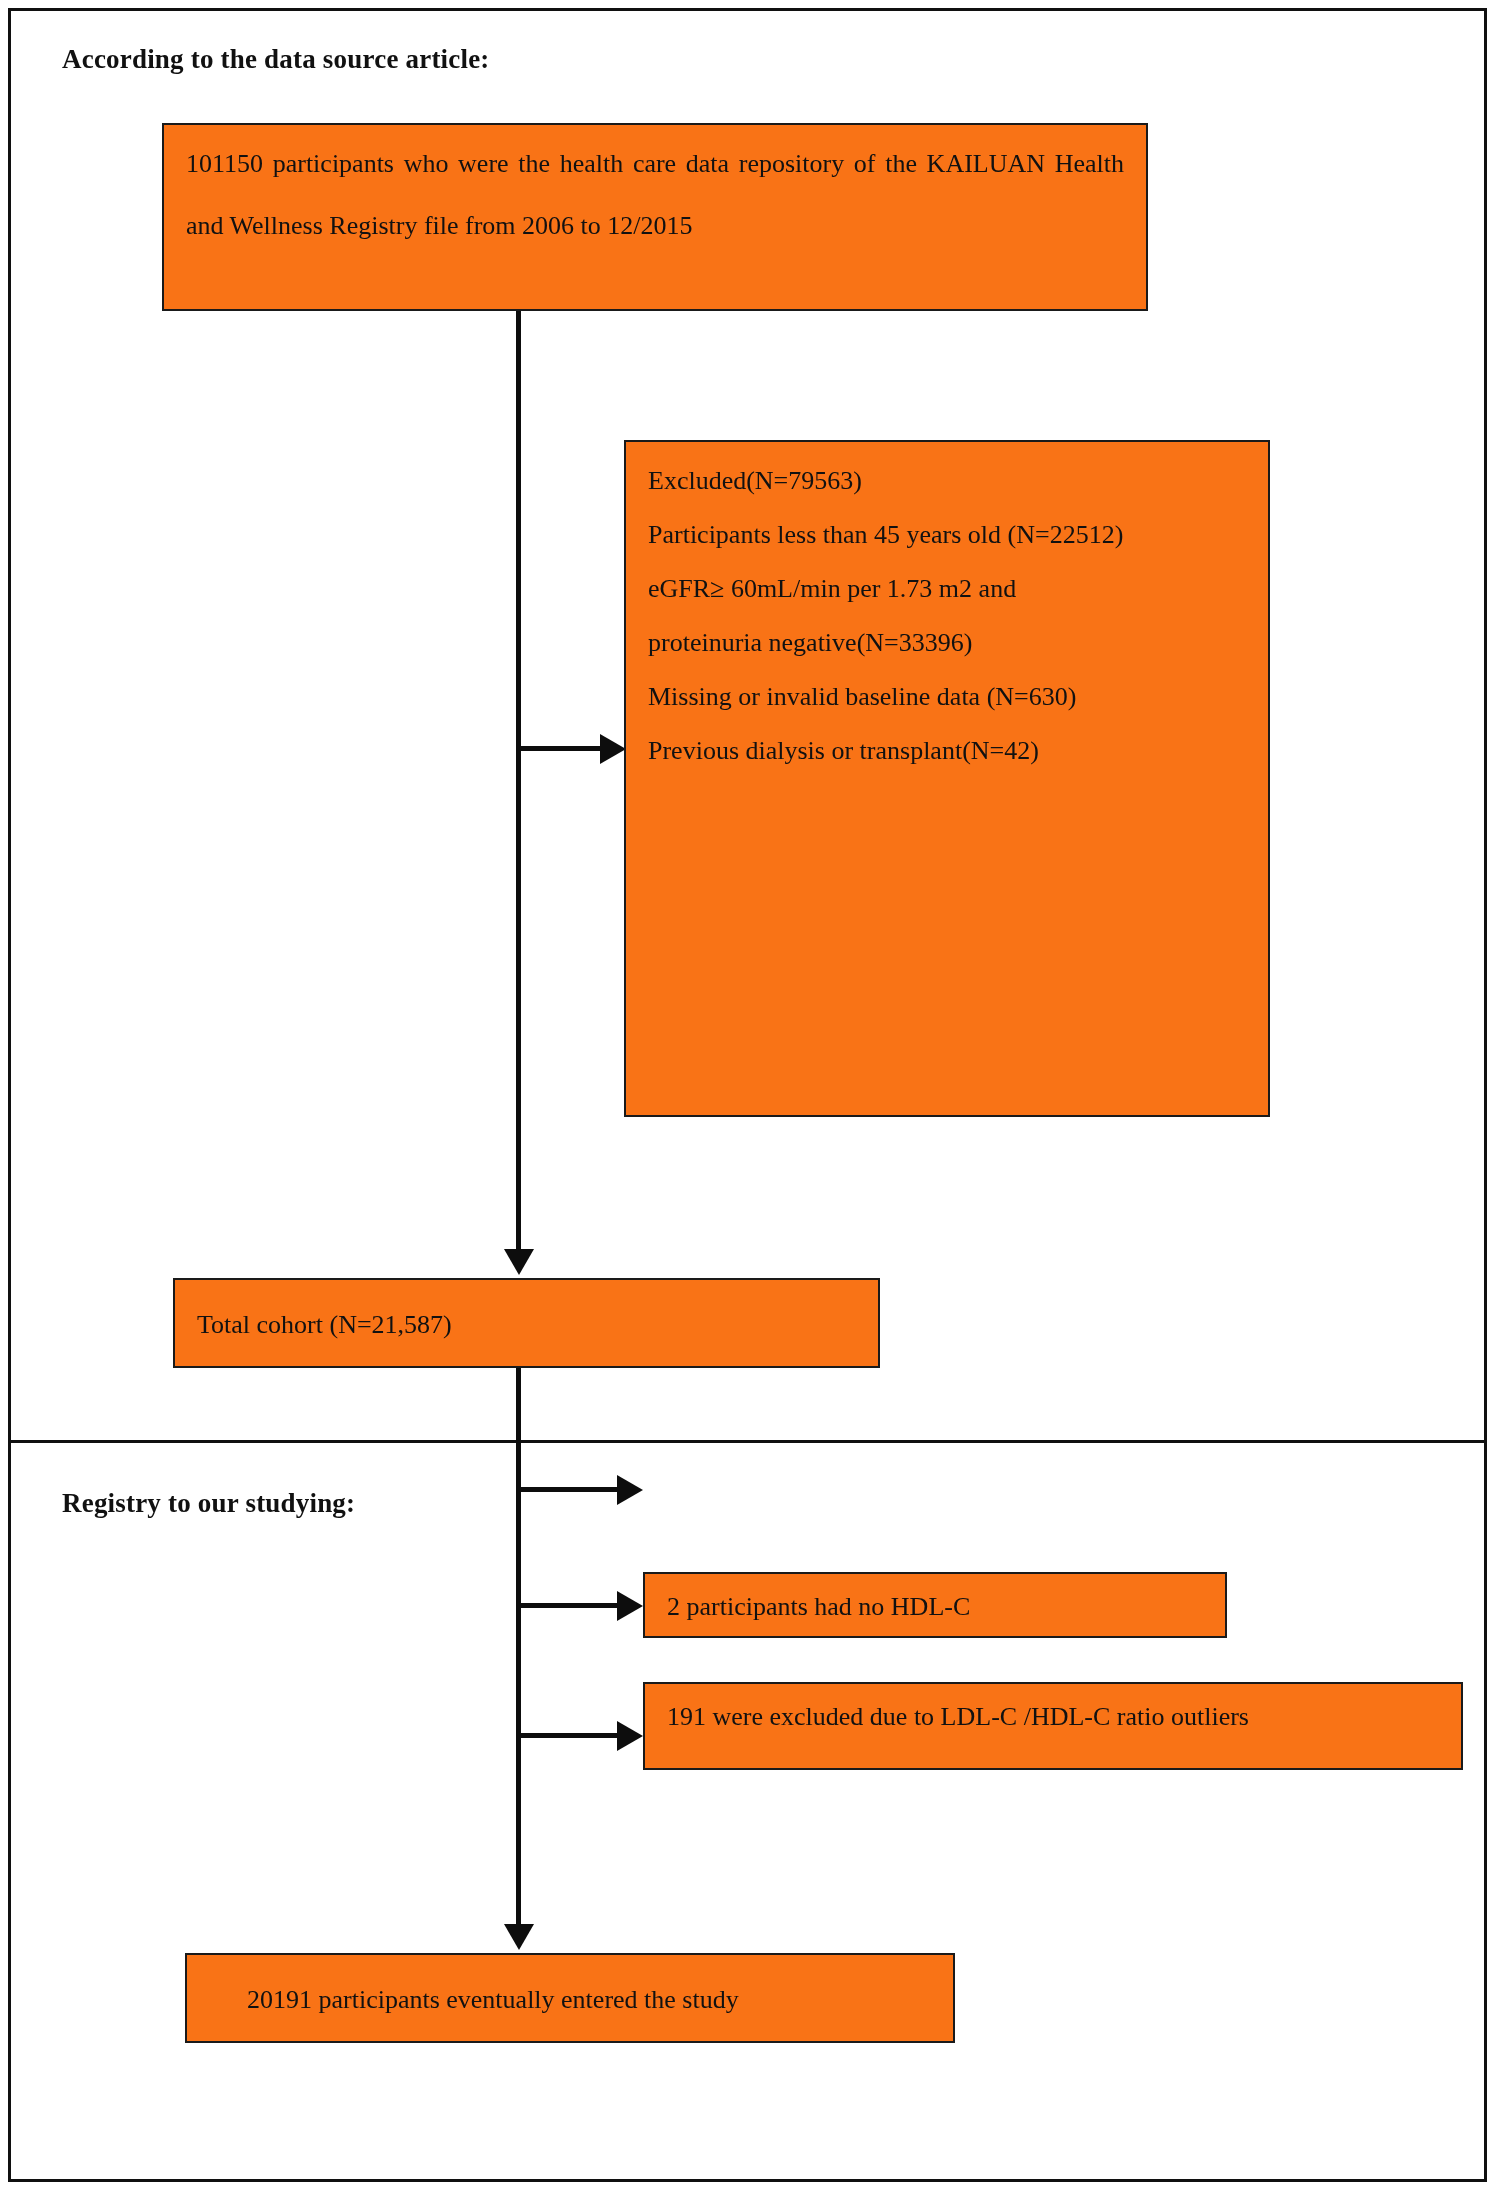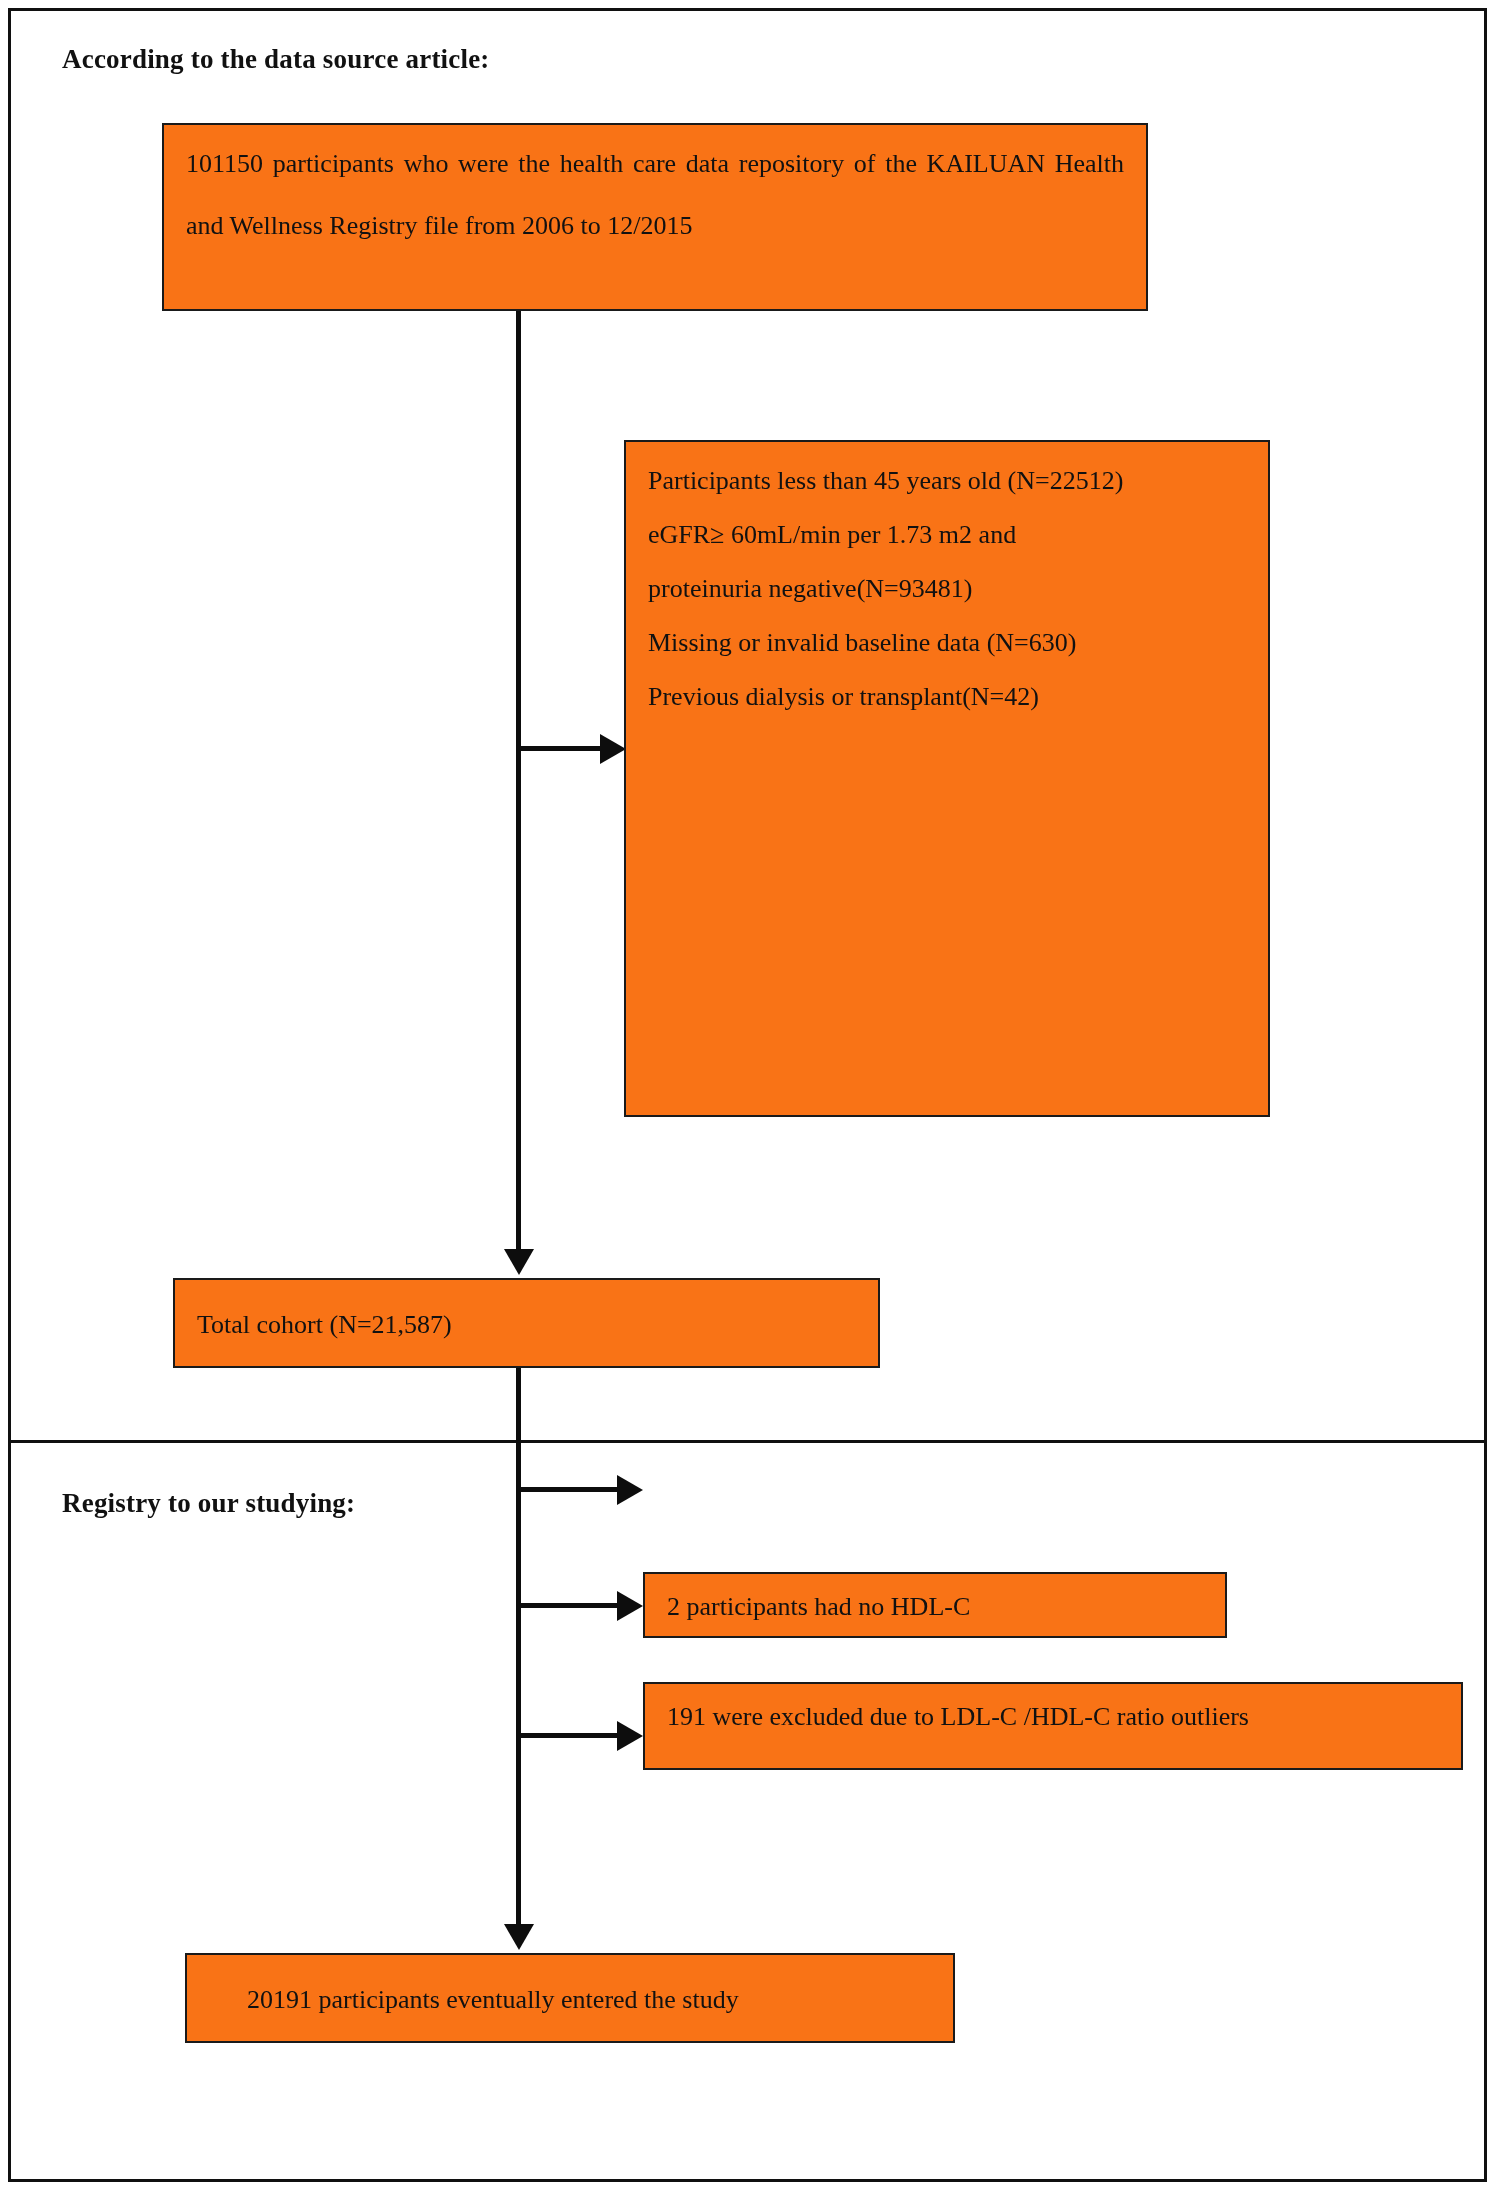--- a/index.html
+++ b/index.html
@@ -158,23 +158,24 @@
   </div>
 
   <div class="vline" id="trunk-top"></div>
   <div class="arrow-down" id="arrow-top"></div>
 
   <div class="hline" id="branch-excluded"></div>
   <div class="arrow-right" id="arrow-excluded"></div>
 
   <div class="box" id="box-excluded">
     <div class="txt">
+      <div>Excluded(N=79563)</div>
       <div>Participants less than 45 years old (N=22512)</div>
       <div>eGFR≥ 60mL/min per 1.73 m2 and</div>
-      <div>proteinuria negative(N=93481)</div>
+      <div>proteinuria negative(N=33396)</div>
       <div>Missing or invalid baseline data (N=630)</div>
       <div>Previous dialysis or transplant(N=42)</div>
     </div>
   </div>
 
   <div class="box" id="box-total">
     <div class="txt">Total cohort (N=21,587)</div>
   </div>
 
   <div class="vline" id="trunk-bottom"></div>

